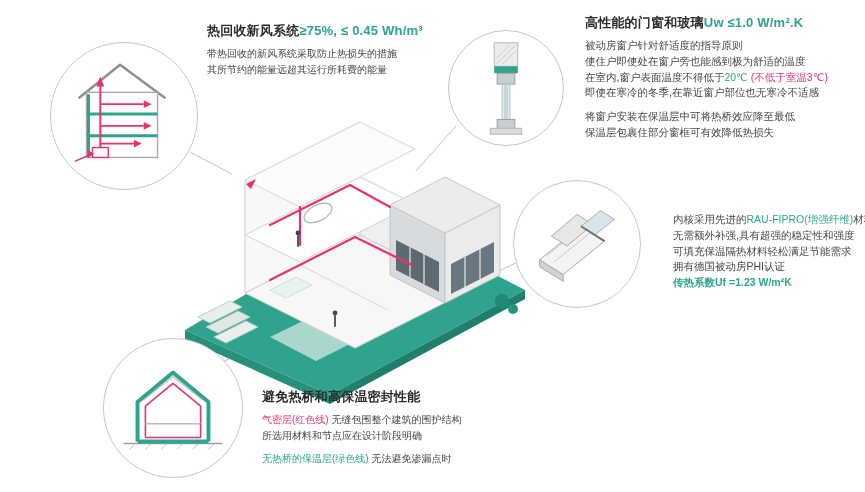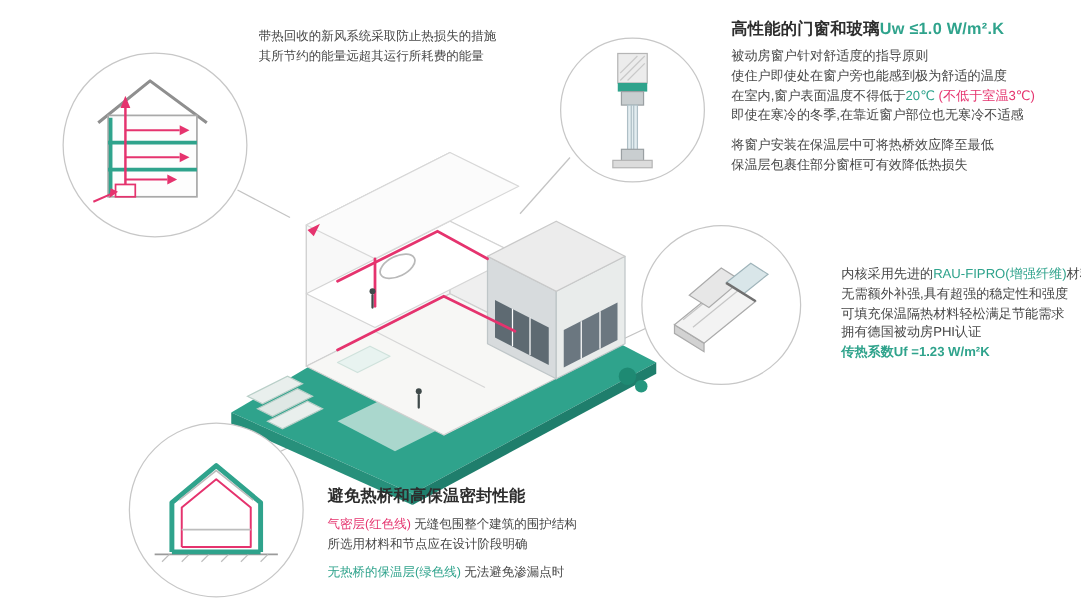--- a/index.html
+++ b/index.html
@@ -154,20 +154,21 @@
       <line x1="106" y1="112" x2="112" y2="106" stroke="#bdbdbd"></line>
       <polyline points="34,104 34,64 70,34 106,64 106,104" fill="none" stroke="#2fa38c" stroke-width="4" stroke-linejoin="round"></polyline>
       <line x1="34" y1="104" x2="106" y2="104" stroke="#2fa38c" stroke-width="4"></line>
       <polyline points="42,100 42,68 70,45 98,68 98,100 42,100" fill="none" stroke="#e5336e" stroke-width="1.6" stroke-linejoin="round"></polyline>
       <line x1="42" y1="86" x2="98" y2="86" stroke="#bdbdbd" stroke-width="1.4"></line>
       <polyline points="40,62 70,38 100,62" fill="none" stroke="#bdbdbd" stroke-width="1.2"></polyline>
     </svg>
   </div>
 
   <div class="callout" style="left:207px;top:22px;width:275px;">
+    <div class="cal-title"><span>热回收新风系统</span><span class="t-teal">≥75%, ≤ 0.45 Wh/m³</span></div>
     <div class="line">带热回收的新风系统采取防止热损失的措施</div>
     <div class="line">其所节约的能量远超其运行所耗费的能量</div>
   </div>
 
   <div class="callout" style="left:585px;top:14px;width:278px;">
     <div class="cal-title"><span>高性能的门窗和玻璃</span><span class="t-teal">Uw ≤1.0 W/m².K</span></div>
     <div class="line sm">被动房窗户针对舒适度的指导原则</div>
     <div class="line sm">使住户即使处在窗户旁也能感到极为舒适的温度</div>
     <div class="line sm"><span>在室内,窗户表面温度不得低于</span><span class="t-teal">20℃</span> <span class="t-red">(不低于室温3℃)</span></div>
     <div class="line sm">即使在寒冷的冬季,在靠近窗户部位也无寒冷不适感</div>

